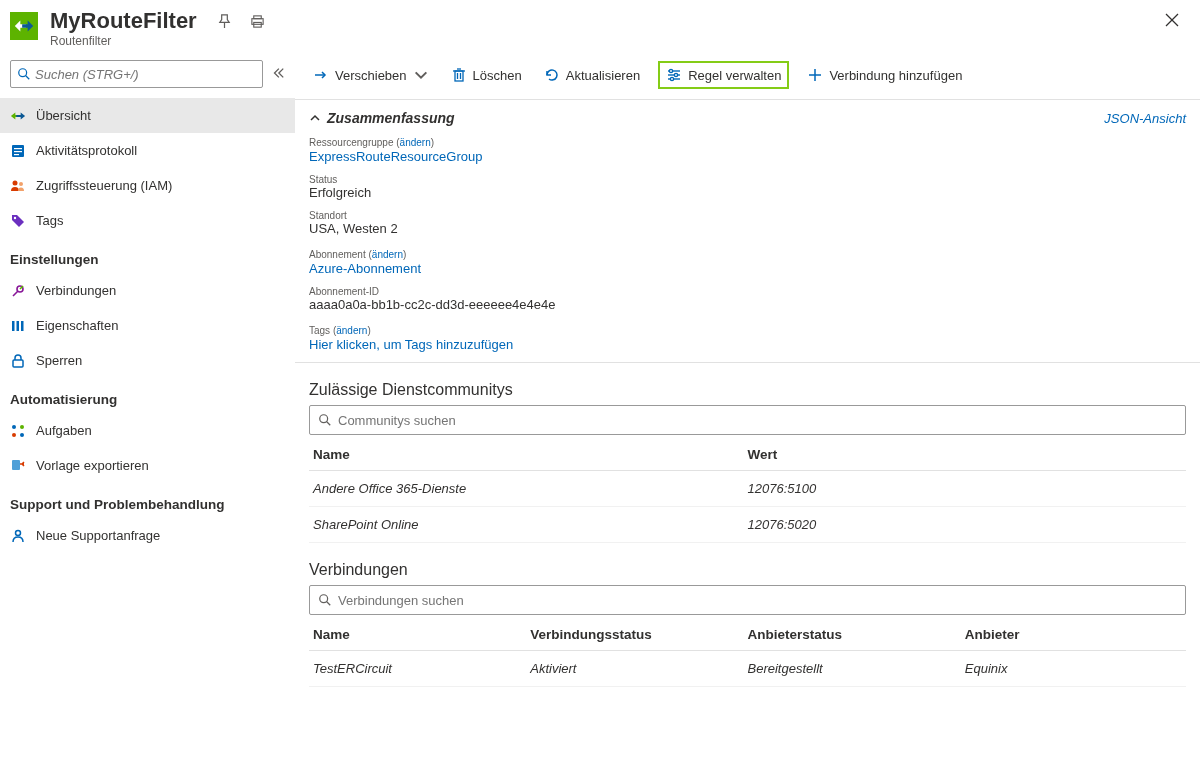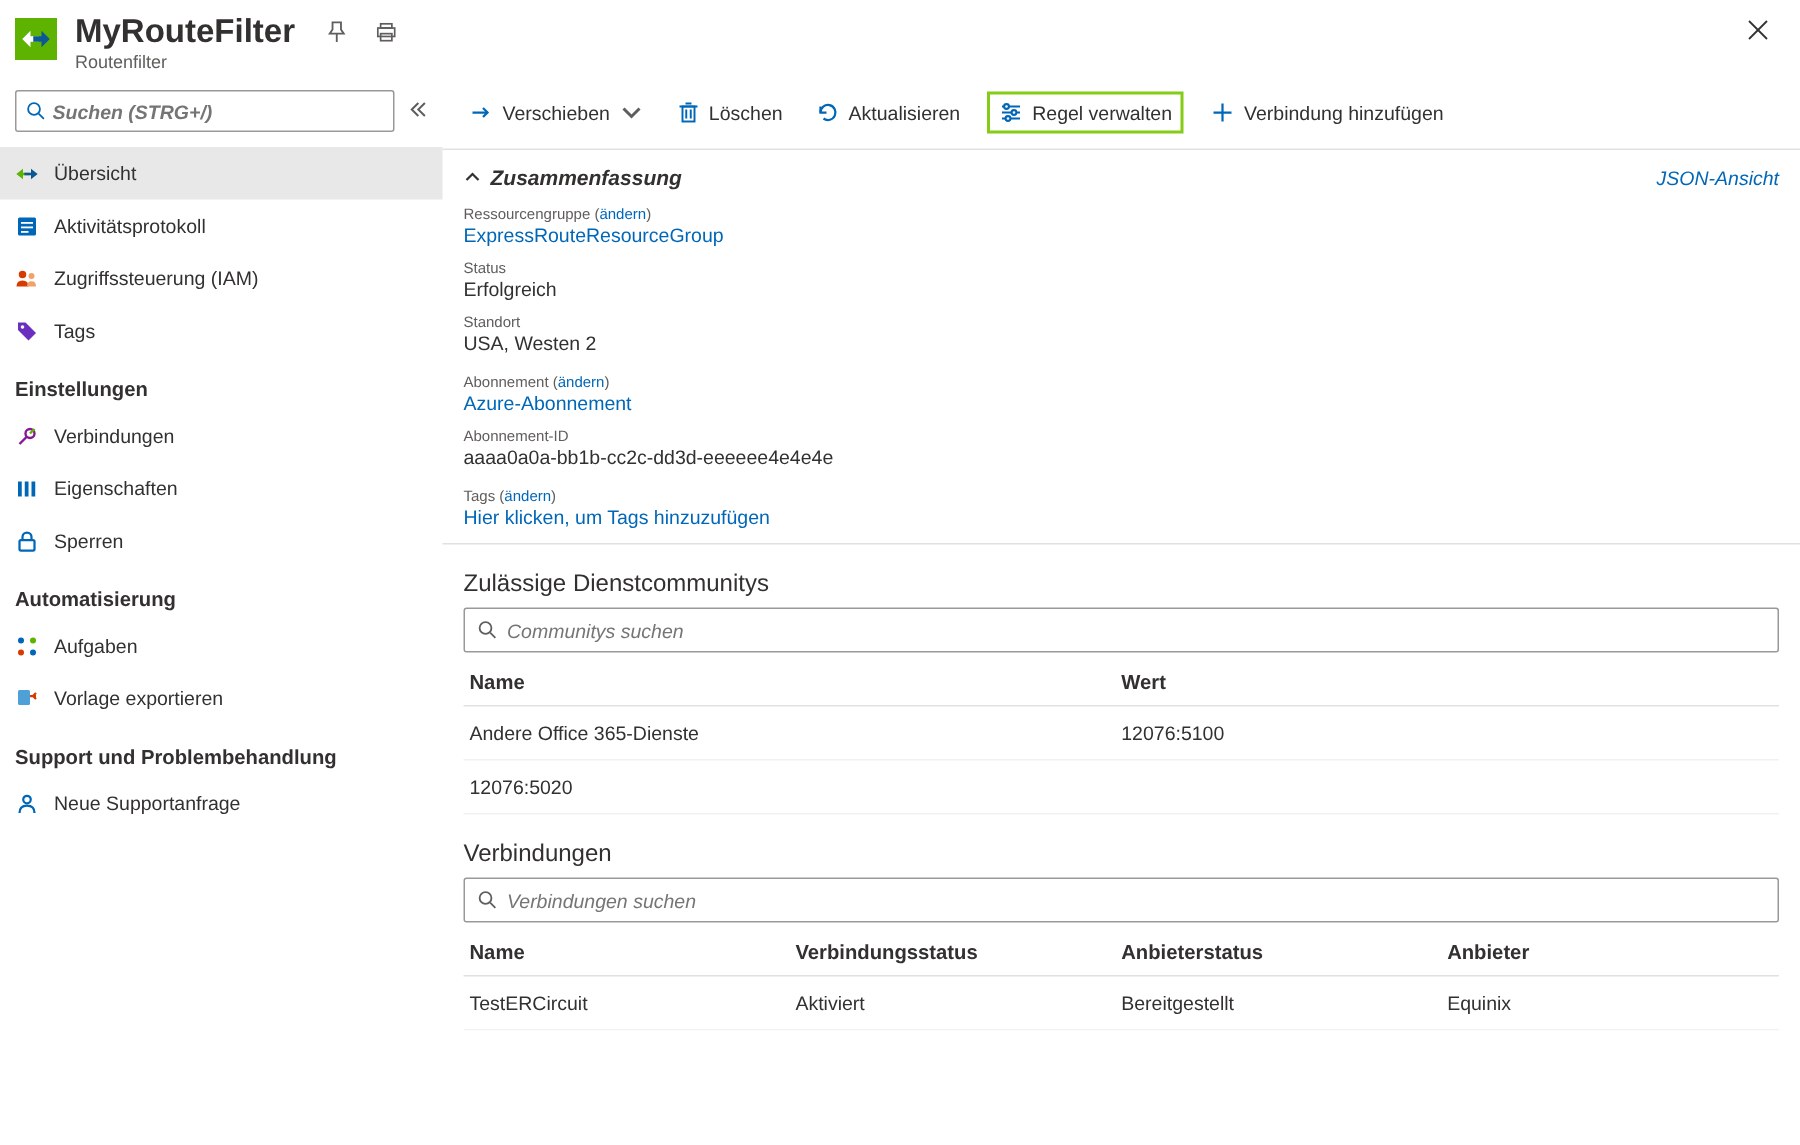--- a/index.html
+++ b/index.html
@@ -12,21 +12,21 @@
   .title-block .subtitle { font-size: 12px; color: #605e5c; }
   .hdr-actions { display: flex; margin-left: 20px; gap: 18px; align-items: center; margin-top: 6px; color: #605e5c; }
   .hdr-actions svg { width: 15px; height: 15px; }
   .close-btn { margin-left: auto; margin-right: 10px; margin-top: 4px; }
   .close-btn svg { width: 16px; height: 16px; }
   .layout { display: flex; }
   .sidebar { width: 295px; flex-shrink: 0; padding-top: 10px; }
   .search-row { display: flex; align-items: center; padding: 0 10px 10px 10px; gap: 8px; }
   .search-box { flex: 1; border: 1px solid #999; border-radius: 2px; height: 28px; display: flex; align-items: center; padding: 0 6px; color: #605e5c; }
   .search-box svg { width: 14px; height: 14px; margin-right: 4px; flex-shrink:0; }
-  .search-box input { border: none; outline: none; font-size: 13px; font-style: italic; color: #0f766e; width: 100%; background: transparent; font-weight: bold; }
+  .search-box input { border: none; outline: none; font-size: 13px; font-style: italic; color: #0f766e; width: 100%; background: transparent; }
   .collapse-btn svg { width: 14px; height: 14px; }
   .nav-item { display: flex; align-items: center; height: 35px; padding: 0 10px; gap: 10px; cursor: pointer; font-size: 13px; }
   .nav-item.active { background: #e8e8e8; }
   .nav-item .icn { width: 16px; display:flex; align-items:center; justify-content:center; }
   .nav-section { padding: 14px 10px 6px 10px; font-weight: 600; font-size: 13.5px; }
   .content { flex: 1; padding-top: 10px; border-top: 1px solid transparent; }
   .toolbar { display: flex; align-items: center; gap: 14px; padding: 0 10px 10px 14px; border-bottom: 1px solid #e1e1e1; }
   .tb-btn { display: flex; align-items: center; gap: 6px; font-size: 13px; color: #323130; cursor: pointer; padding: 2px 4px; }
   .tb-btn svg { width: 16px; height: 16px; }
   .tb-btn.highlight { border: 2px solid #84cc16; padding: 4px 6px; }
@@ -34,24 +34,24 @@
   .summary-header { display: flex; align-items: center; justify-content: space-between; padding: 4px 0 8px 0; font-style: italic; }
   .summary-header .left { display: flex; align-items: center; gap: 6px; font-weight: 600; font-size: 14px; }
   .summary-grid { display: flex; gap: 60px; }
   .col { display: flex; flex-direction: column; gap: 10px; }
   .prop-label { color: #605e5c; font-size: 10px; }
   .prop-value { font-size: 13px; }
   .section { padding: 10px 14px 0 14px; }
   .section-title { font-size: 16px; font-weight: 400; padding: 8px 0 6px 0; }
   .search-table { border: 1px solid #999; border-radius: 2px; height: 30px; display: flex; align-items: center; padding: 0 8px; color: #605e5c; margin-bottom: 4px; }
   .search-table svg { width: 14px; height: 14px; margin-right: 6px; flex-shrink:0; }
-  .search-table input { border: none; outline: none; font-size: 13px; font-style: italic; color: #15803d; width: 100%; background: transparent; }
+  .search-table input { border: none; outline: none; font-size: 13px; color: #15803d; width: 100%; background: transparent; }
   .tbl { width: 100%; }
   .thead { display: flex; padding: 8px 4px; font-weight: 700; font-size: 13.5px; border-bottom: 1px solid #e1e1e1; }
-  .trow { display: flex; padding: 10px 4px; font-size: 13px; border-bottom: 1px solid #f1f1f1; }
+  .trow { display: flex; padding: 10px 4px; font-size: 13px; border-bottom: 1px solid #f1f1f1; font-style: italic; }
   .c-2a { width: 50%; } .c-2b { width: 50%; }
   .c-4a { width: 25%; } .c-4b { width: 25%; } .c-4c { width: 25%; } .c-4d { width: 25%; }
   .chev-down { display:inline-block; transform: rotate(0deg); }
 </style>
 </head>
 <body>
 
 <div class="header">
   <div class="res-icon">
     <svg viewBox="0 0 24 24" fill="none">
@@ -305,20 +305,21 @@
       <div class="tbl">
         <div class="thead">
           <div class="c-2a">Name</div>
           <div class="c-2b">Wert</div>
         </div>
         <div class="trow">
           <div class="c-2a">Andere Office 365-Dienste</div>
           <div class="c-2b">12076:5100</div>
         </div>
         <div class="trow">
+          <div class="c-2a">SharePoint Online</div>
           <div class="c-2b">12076:5020</div>
         </div>
       </div>
     </div>
 
     <div class="section">
       <div class="section-title">Verbindungen</div>
       <div class="search-table">
         <svg viewBox="0 0 16 16" stroke="#605e5c" stroke-width="1.4" fill="none">
             <circle cx="6.5" cy="6.5" r="4.5"></circle>

